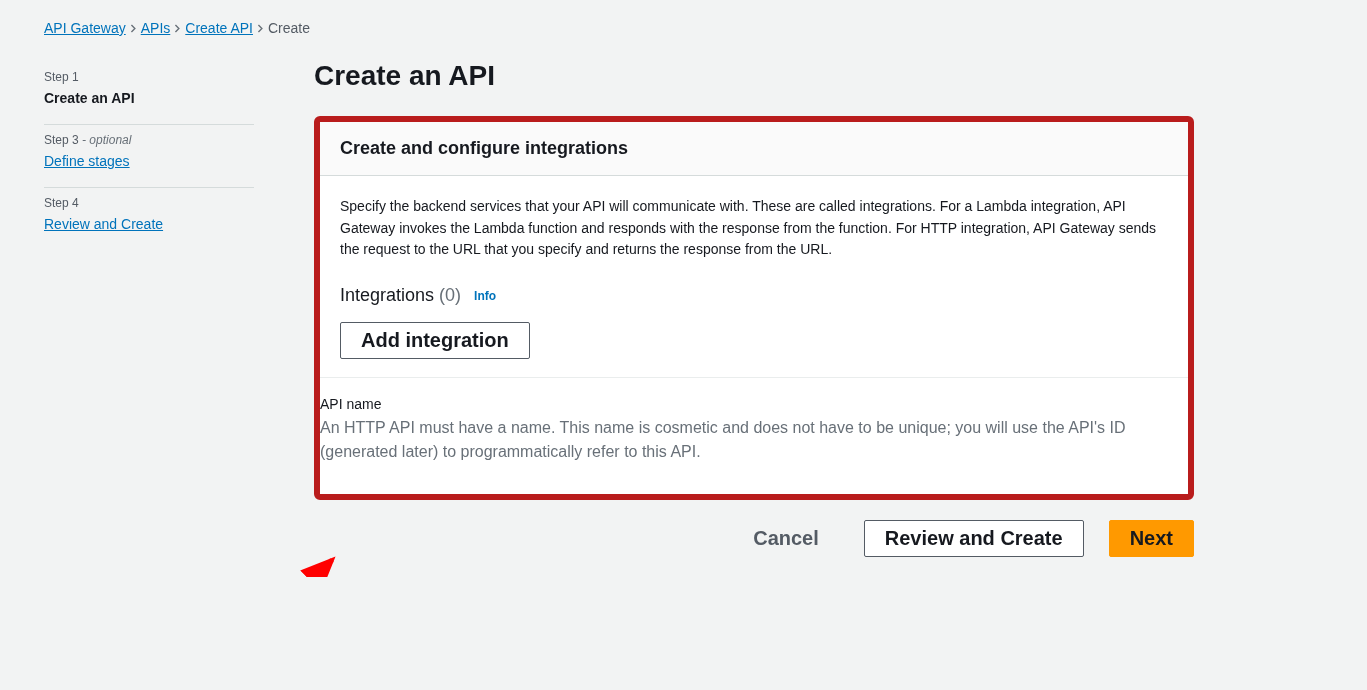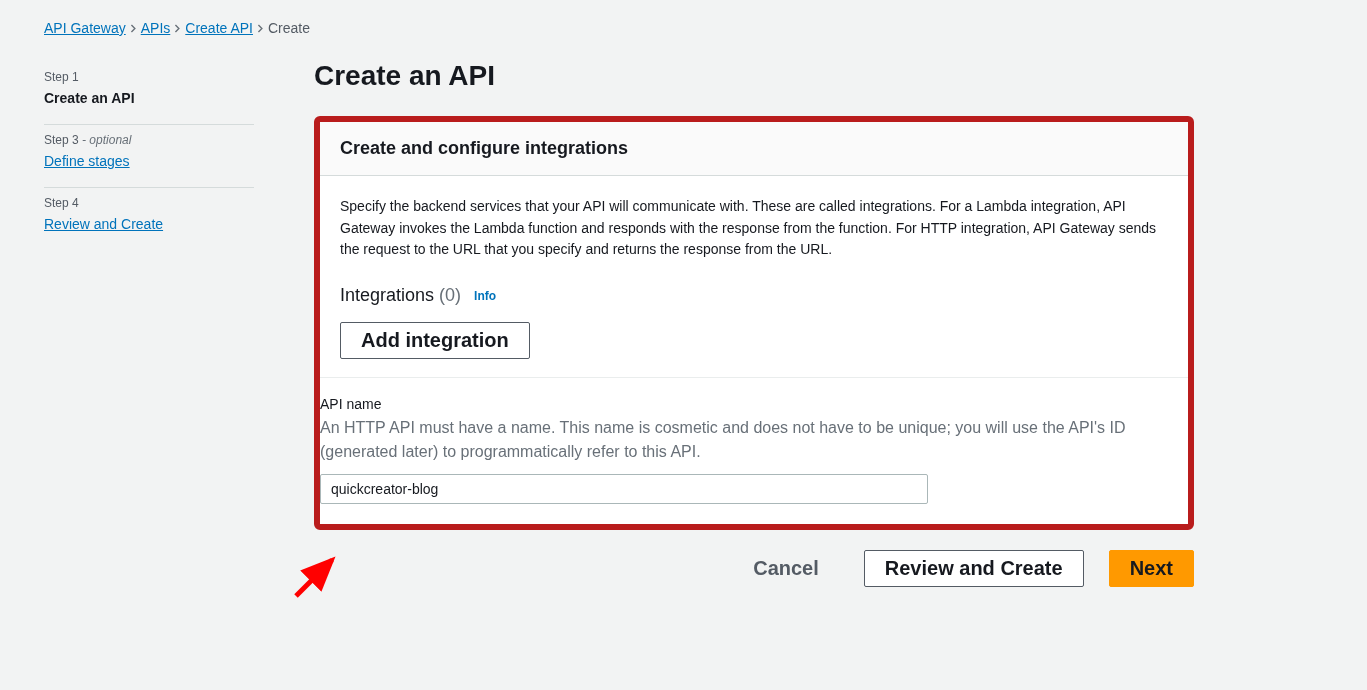--- a/index.html
+++ b/index.html
@@ -161,21 +161,20 @@
             <span>Integrations</span>
             <span class="count">(0)</span>
             <a href="#" class="info">Info</a>
           </div>
 
           <button class="btn">Add integration</button>
 
           <div class="panel-divider">
             <div class="field-label">API name</div>
             <div class="field-hint">An HTTP API must have a name. This name is cosmetic and does not have to be unique; you will use the API's ID (generated later) to programmatically refer to this API.</div>
-            <input type="text" value="quickcreator-blog" style="">
           </div>
         </div>
       </section>
 
       <div class="footer-actions">
         <button class="btn link">Cancel</button>
         <button class="btn">Review and Create</button>
         <button class="btn primary">Next</button>
       </div>
     </main>

